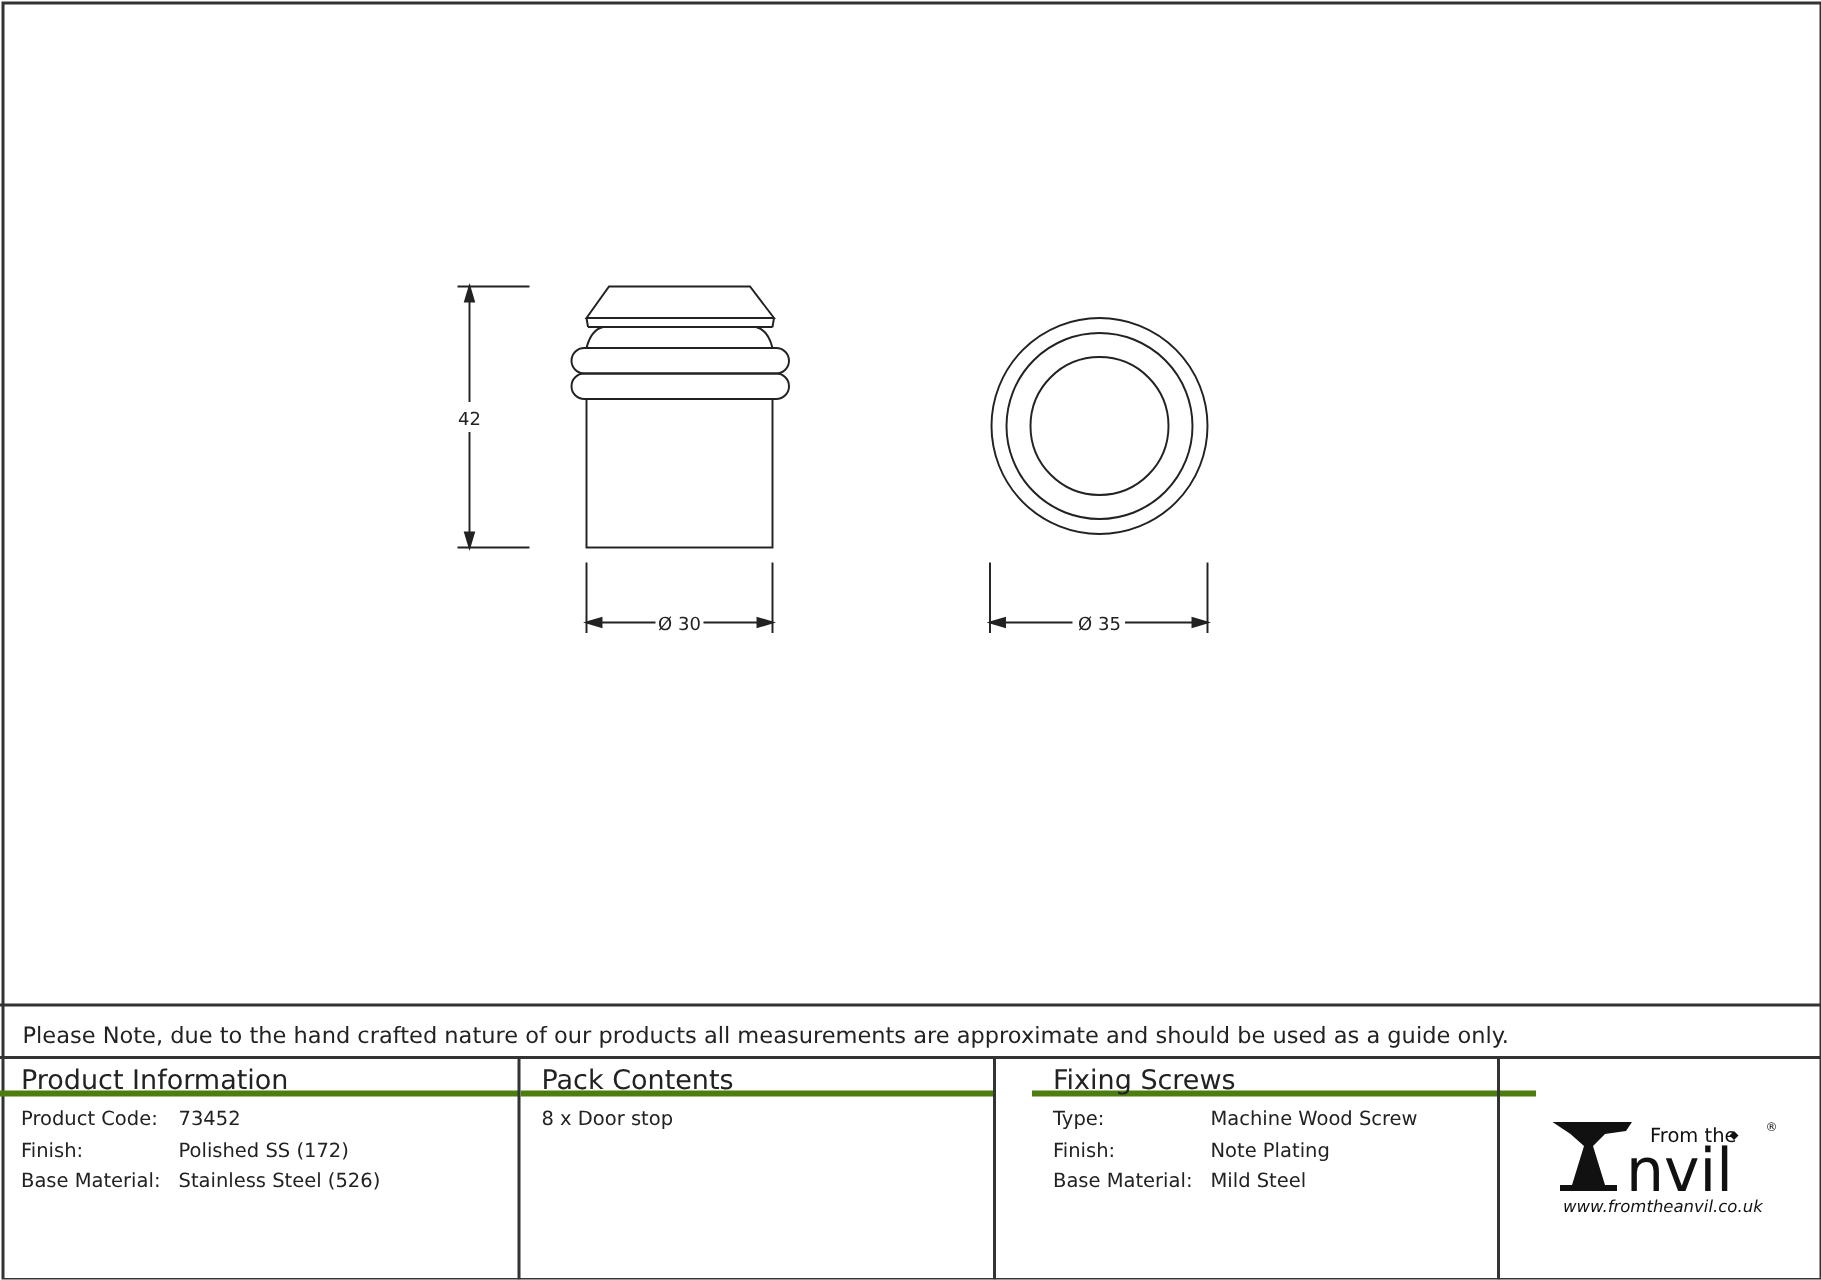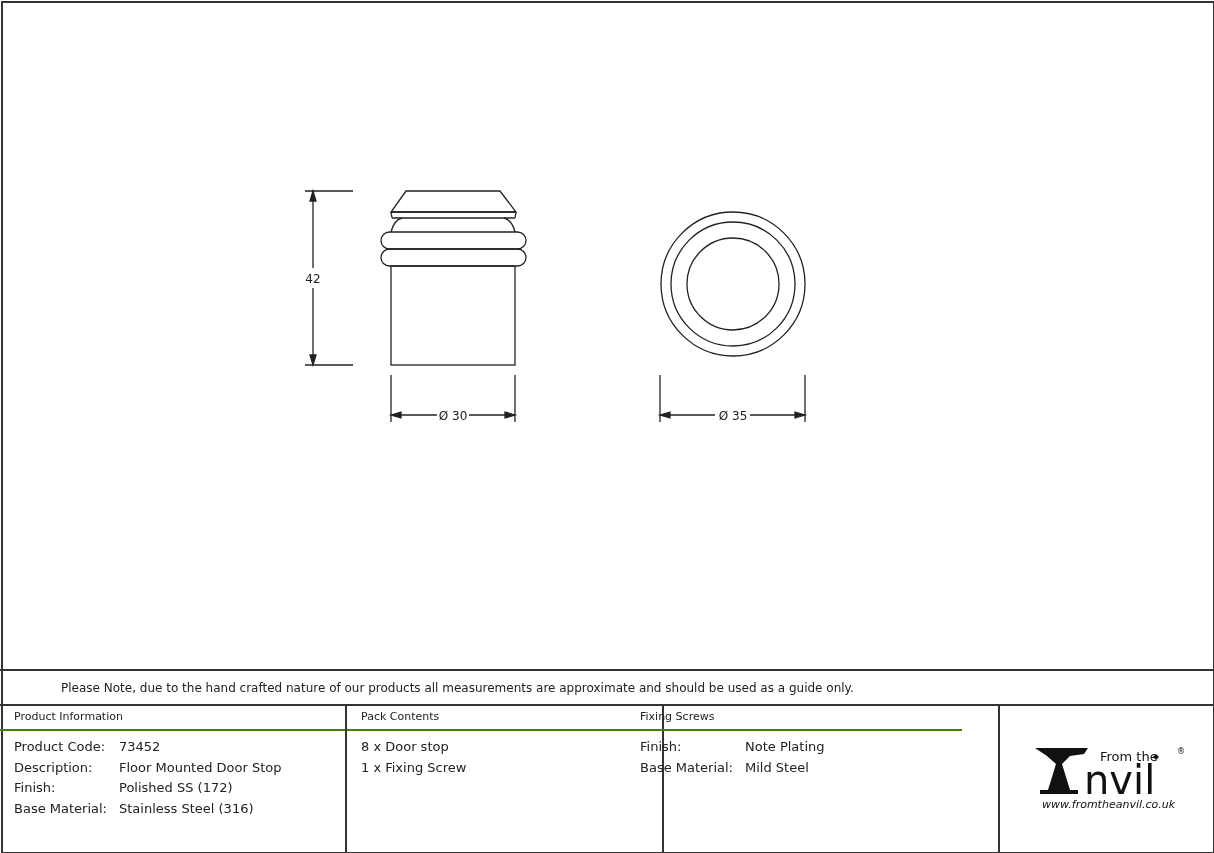--- a/index.html
+++ b/index.html
@@ -1,22 +1,22 @@
 <!DOCTYPE html>
 <html><head>
 <meta charset="utf-8">
 <style>
   html, body { margin:0; padding:0; background:#fff; }
   body { width:1214px; height:853px; position:relative; overflow:hidden; font-family:"DejaVu Sans", "Liberation Sans", sans-serif; color:#222; }
   .frame { position:absolute; left:1px; top:1px; width:1210px; height:849px; border:2px solid #333; box-sizing:content-box; }
   .drawing { position:absolute; left:0; top:0; width:1214px; height:670px; }
   .note { position:absolute; left:0; top:669px; width:1214px; height:37px; border-top:2px solid #333; border-bottom:2px solid #333; box-sizing:border-box; }
-  .note span { position:absolute; left:15px; top:10px; font-size:12px;margin-left:46px; }
+  .note span { position:absolute; left:15px; top:10px; font-size:15px; }
   .col { position:absolute; top:706px; height:147px; box-sizing:border-box; }
-  .col .hdr { height:25px; border-bottom:2px solid #4d7c0f; box-sizing:border-box; font-size:11px; padding:4px 4px 0 14px; }
+  .col .hdr { height:25px; border-bottom:4px solid #4d7c0f; box-sizing:border-box; font-size:18px; padding:4px 4px 0 14px; }
   .col .body { padding:8px 0 0 14px; font-size:13px; }
   .row { height:20.5px; display:flex; }
   .row .k { width:105px; }
   .vline { position:absolute; top:706px; width:2px; height:147px; background:#333; }
   .logo { position:absolute; left:1000px; top:706px; width:214px; height:147px; }
   svg text { font-family:"DejaVu Sans", "Liberation Sans", sans-serif; }
 </style>
 </head>
 <body>
 
@@ -77,47 +77,46 @@
 </div>
 
 <div class="col" style="left:0; width:346px;">
   <div class="hdr">Product Information</div>
   <div class="body">
     <div class="row">
         <span class="k">Product Code:</span>
         <span>73452</span>
       </div>
     <div class="row">
-        <span class="k">Description:</span>
-        <span>Floor Mounted Door Stop</span>
-      </div>
-    <div class="row">
         <span class="k">Finish:</span>
         <span>Polished SS (172)</span>
       </div>
     <div class="row">
         <span class="k">Base Material:</span>
-        <span>Stainless Steel (316)</span>
+        <span>Stainless Steel (526)</span>
       </div>
   </div>
 </div>
 <div class="vline" style="left:345px;"></div>
 
 <div class="col" style="left:347px; width:316px;">
   <div class="hdr">Pack Contents</div>
   <div class="body">
     <div class="row">8 x Door stop</div>
-    <div class="row">1 x Fixing Screw</div>
   </div>
 </div>
 <div class="vline" style="left:662px;"></div>
 
-<div class="col" style="left:626px; width:336px;">
+<div class="col" style="left:688px; width:336px;">
   <div class="hdr">Fixing Screws</div>
   <div class="body">
+    <div class="row">
+        <span class="k">Type:</span>
+        <span>Machine Wood Screw</span>
+      </div>
     <div class="row">
         <span class="k">Finish:</span>
         <span>Note Plating</span>
       </div>
     <div class="row">
         <span class="k">Base Material:</span>
         <span>Mild Steel</span>
       </div>
   </div>
 </div>

